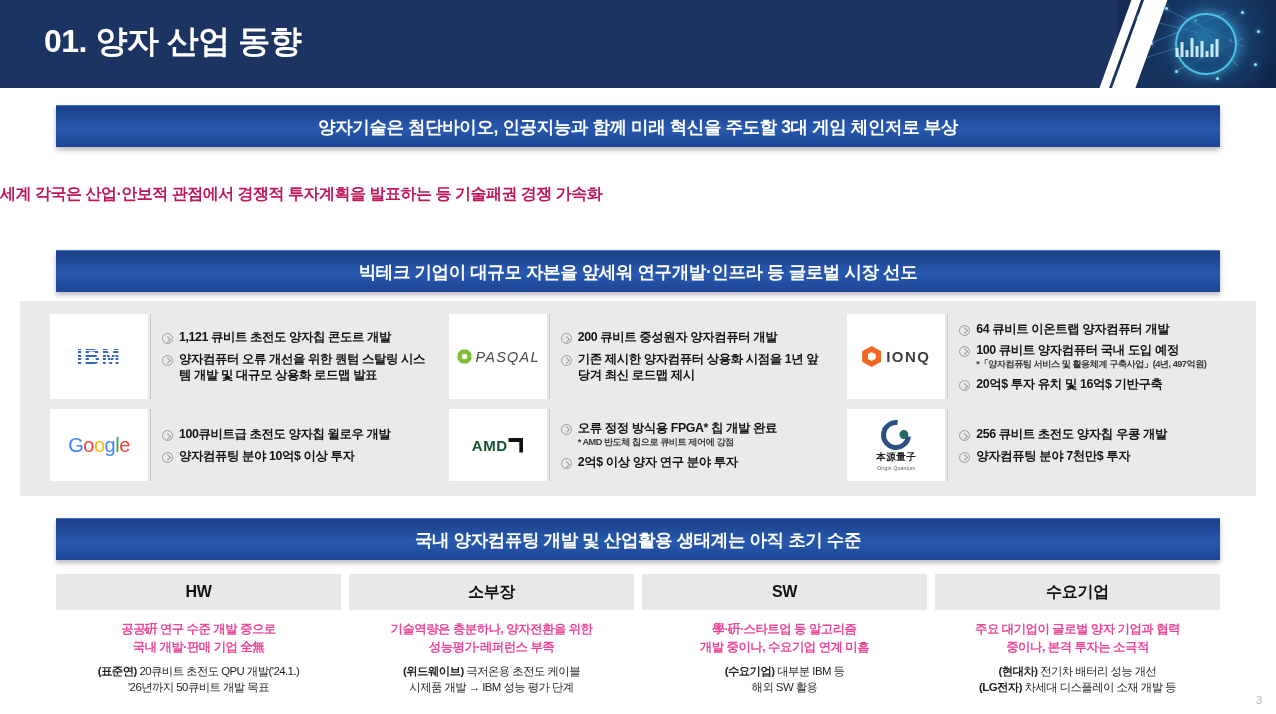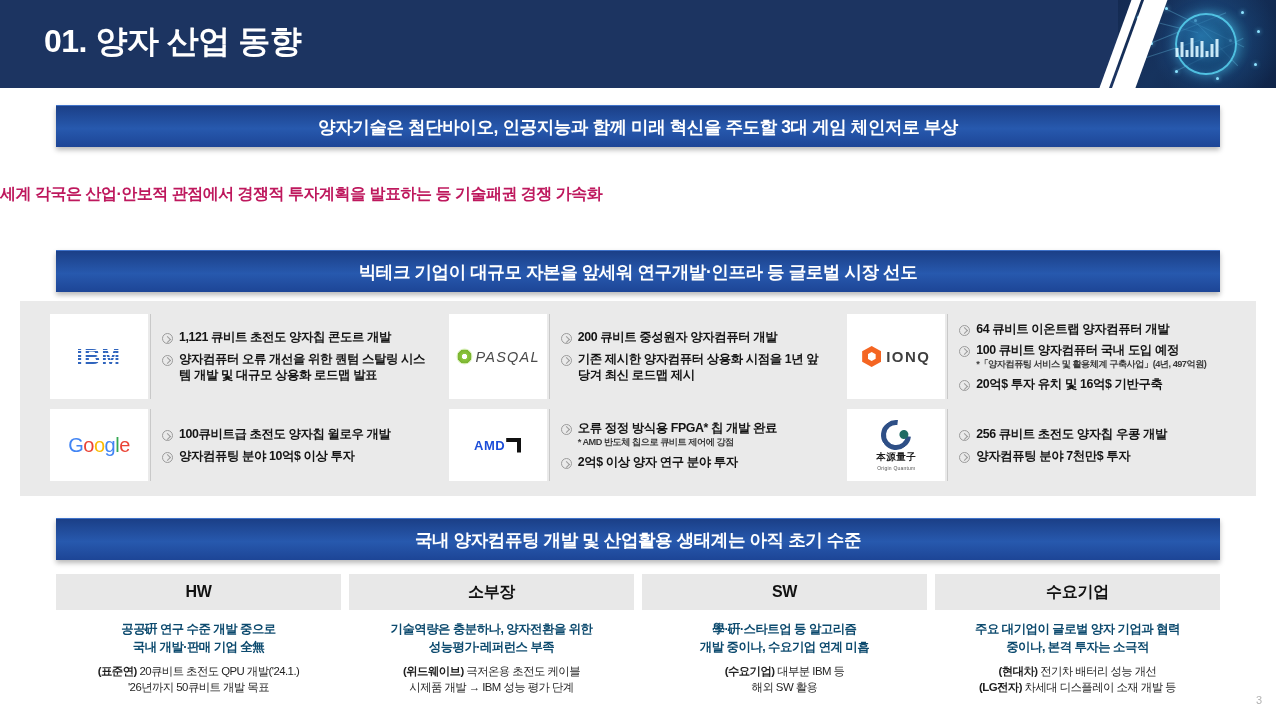--- a/index.html
+++ b/index.html
@@ -209,21 +209,21 @@
     background: #f46522;
     clip-path: polygon(50% 0%, 100% 25%, 100% 75%, 50% 100%, 0% 75%, 0% 25%);
     display: flex; align-items: center; justify-content: center;
   }
   .ionq-hex::after {
     content: ""; width: 8px; height: 9px; background: #ffffff;
     clip-path: polygon(50% 0%, 100% 25%, 100% 75%, 50% 100%, 0% 75%, 0% 25%);
   }
   .ionq-text { font-size: 15px; font-weight: bold; color: #3f3f3f; letter-spacing: 1.5px; }
   .amd-logo { display: flex; align-items: center; gap: 1px; }
-  .amd-text { font-size: 13px; font-weight: bold; color: #1d4ed8; letter-spacing: 0.5px; }
+  .amd-text { font-size: 15px; font-weight: bold; color: #14532d; letter-spacing: 0.5px; }
   .amd-arrow {
     width: 15px; height: 15px; position: relative;
     background: #111;
     clip-path: polygon(0 0, 100% 0, 100% 100%, 72% 100%, 72% 30%, 0 30%);
   }
   .origin-logo { display: flex; flex-direction: column; align-items: center; gap: 1px; }
   .origin-mark {
     width: 30px; height: 30px; border-radius: 50%;
     border: 5px solid #2e4f86;
     border-right-color: transparent;
@@ -253,21 +253,21 @@
     font-size: 16px; font-weight: bold; color: #111;
     letter-spacing: -0.3px;
   }
   .col-body {
     padding-top: 11px;
     text-align: center;
   }
   .col-main {
     font-size: 12.4px;
     font-weight: bold;
-    color: #0c4a6e;
+    color: #ec4899;
     line-height: 1.42;
     letter-spacing: -0.5px;
   }
   .col-sub {
     margin-top: 7px;
     font-size: 11.4px;
     color: #1f1f1f;
     line-height: 1.42;
     letter-spacing: -0.55px;
   }

